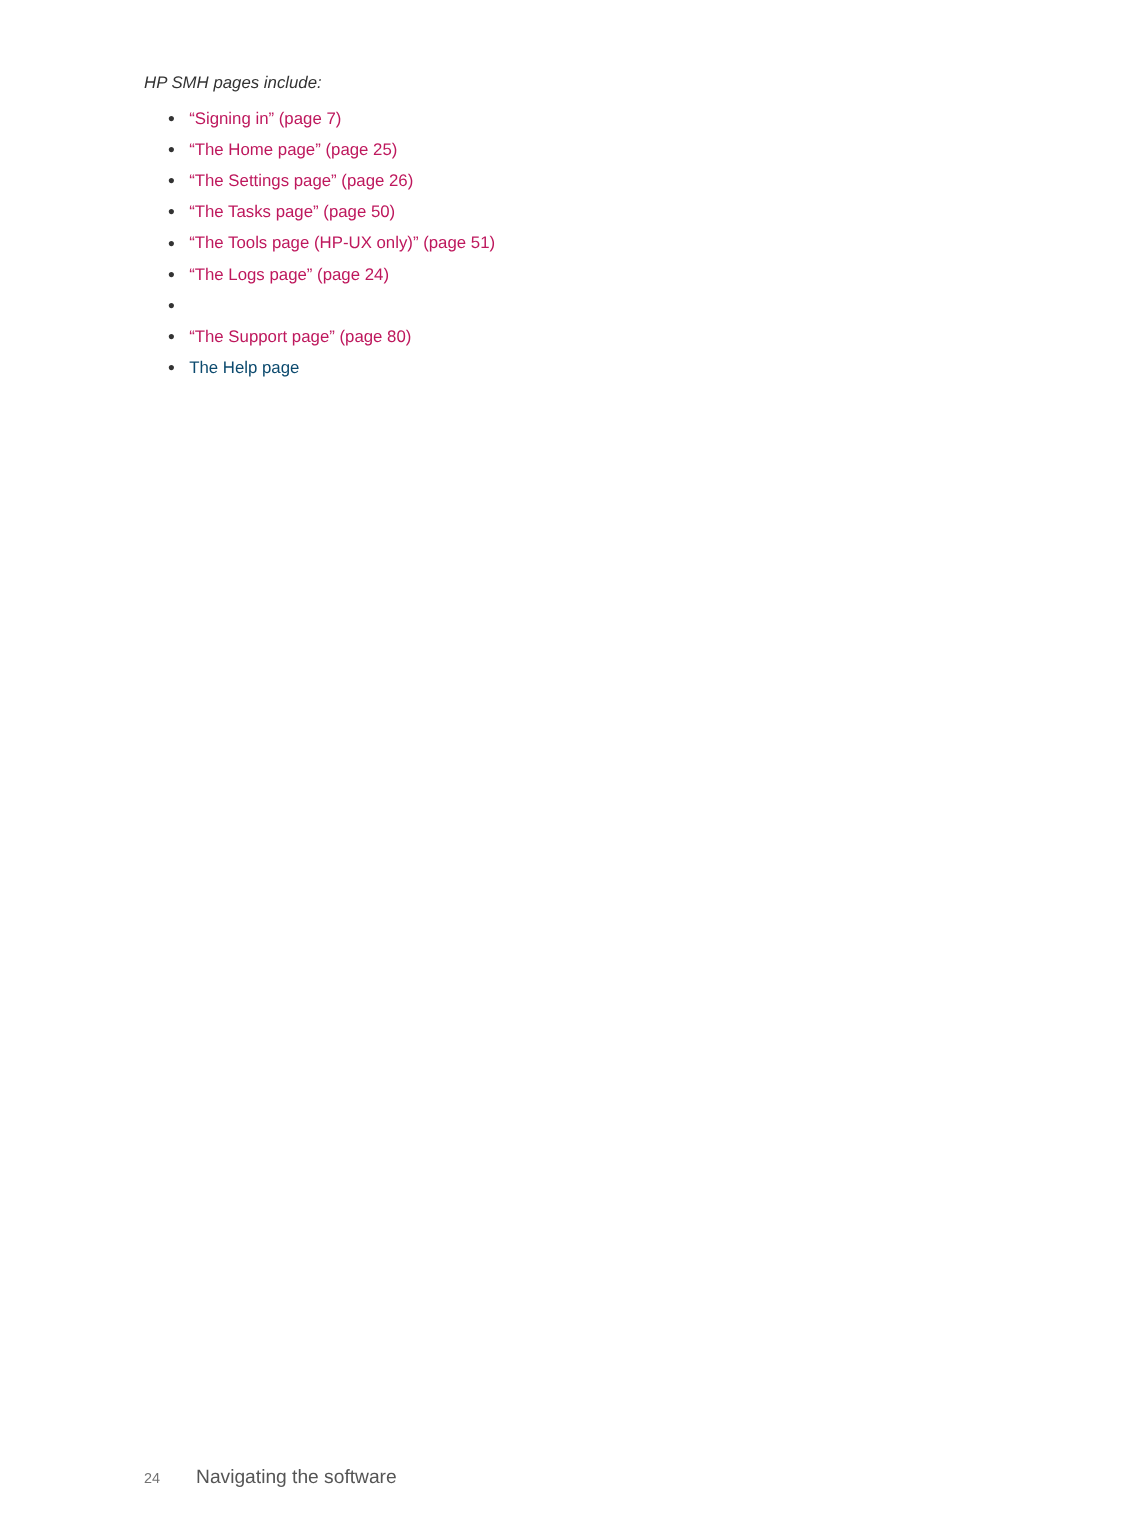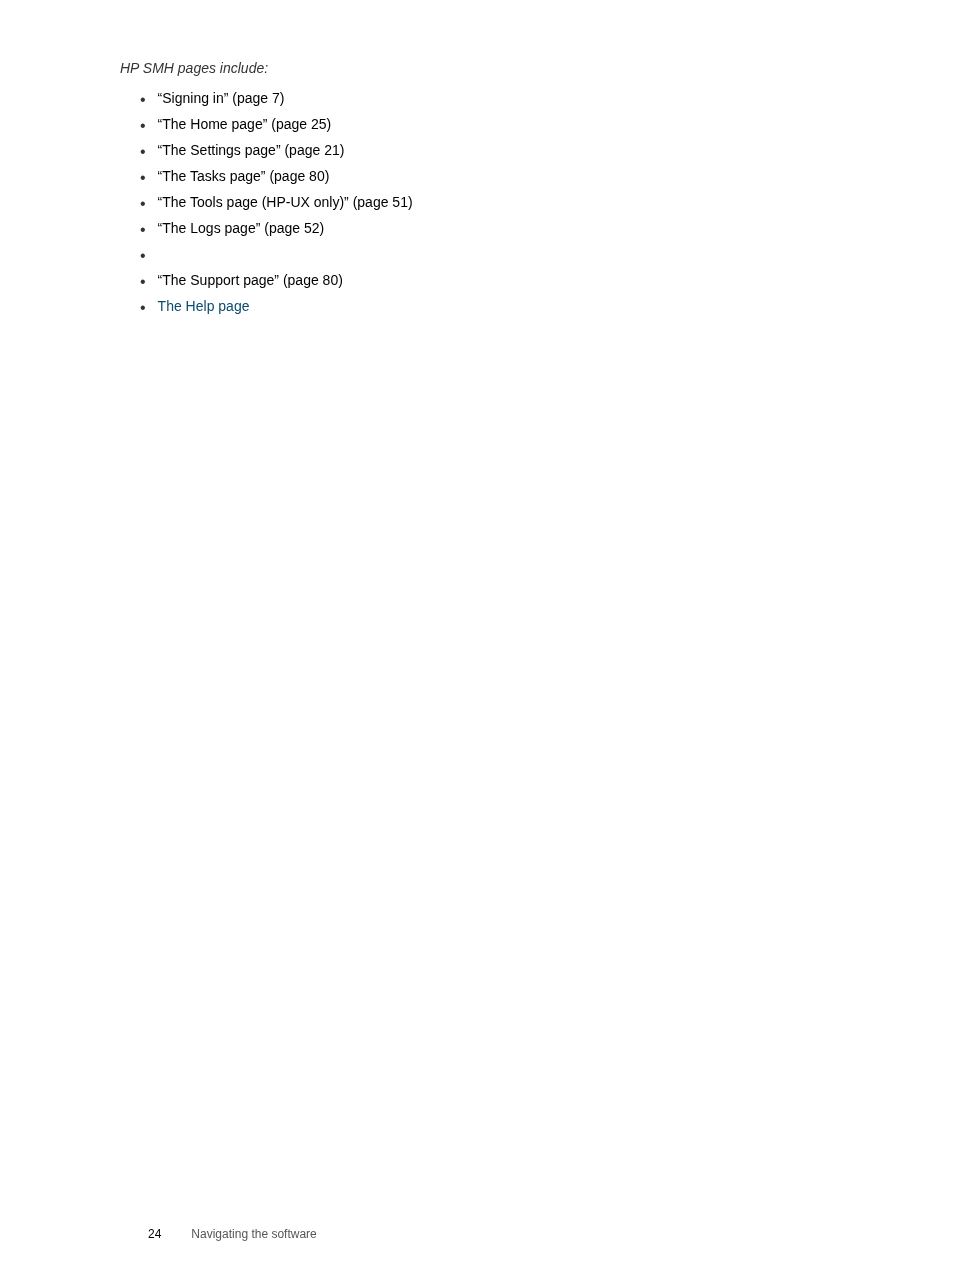--- a/index.html
+++ b/index.html
@@ -44,21 +44,21 @@
 
     .bullet-dot {
       color: #333333;
       margin-right: 12px;
       margin-top: 2px;
       font-size: 16px;
       line-height: 1;
     }
 
     .link-text {
-      color: #000000;
+      color: #be185d;
       text-decoration: none;
       font-size: 14px;
     }
 
     .plain-text {
       color: #0c4a6e;
       font-size: 14px;
     }
 
     .page-footer {
@@ -66,28 +66,27 @@
       bottom: 30px;
       left: 120px;
       font-size: 12px;
       color: #555555;
       display: flex;
       align-items: center;
       gap: 30px;
     }
 
     .footer-page-num {
-      color: #000000;
+      color: #737373;
       font-size: 12px;
-      margin-left: 28px;
     }
 
     .footer-section {
       color: #555555;
-      font-size: 12px;
+      font-size: 16px;
     }
   </style>
 </head>
 <body>
 
 <div class="page-content">
   <p class="intro-text">HP SMH pages include:</p>
 
   <ul class="bullet-list">
 
@@ -96,36 +95,36 @@
       <a class="link-text" href="#">“Signing in” (page 7)</a>
     </li>
 
     <li>
       <span class="bullet-dot">•</span>
       <a class="link-text" href="#">“The Home page” (page 25)</a>
     </li>
 
     <li>
       <span class="bullet-dot">•</span>
-      <a class="link-text" href="#">“The Settings page” (page 21)</a>
+      <a class="link-text" href="#">“The Settings page” (page 26)</a>
     </li>
 
     <li>
       <span class="bullet-dot">•</span>
-      <a class="link-text" href="#">“The Tasks page” (page 80)</a>
+      <a class="link-text" href="#">“The Tasks page” (page 50)</a>
     </li>
 
     <li>
       <span class="bullet-dot">•</span>
       <a class="link-text" href="#">“The Tools page (HP-UX only)” (page 51)</a>
     </li>
 
     <li>
       <span class="bullet-dot">•</span>
-      <a class="link-text" href="#">“The Logs page” (page 52)</a>
+      <a class="link-text" href="#">“The Logs page” (page 24)</a>
     </li>
 
     <li>
       <span class="bullet-dot">•</span>
     </li>
 
     <li>
       <span class="bullet-dot">•</span>
       <a class="link-text" href="#">“The Support page” (page 80)</a>
     </li>

